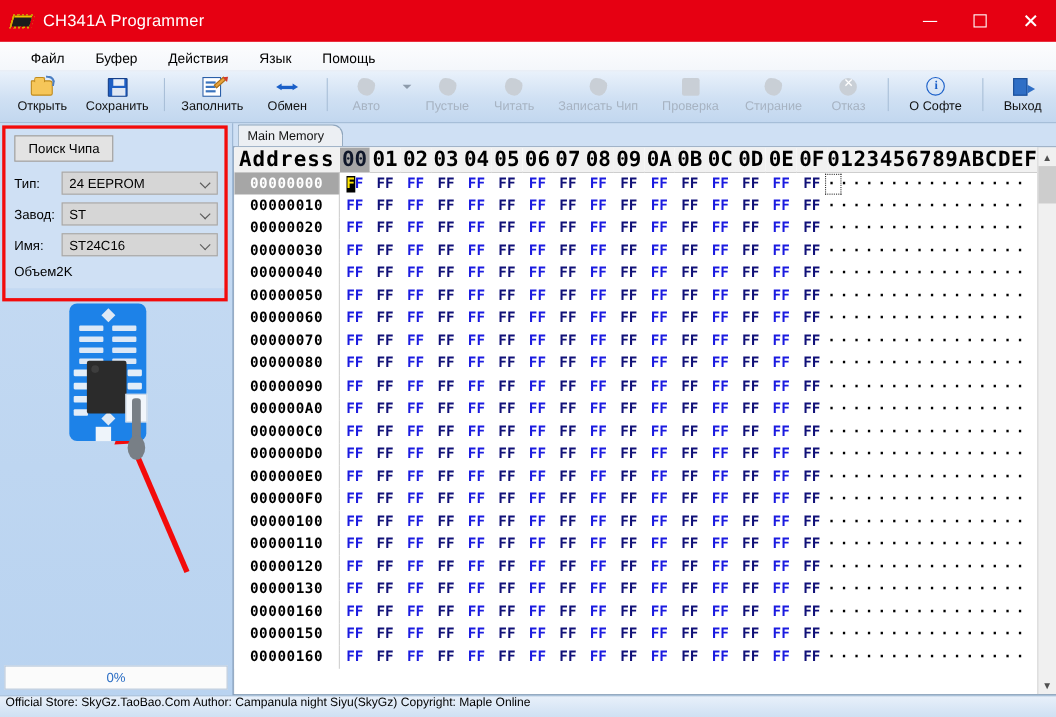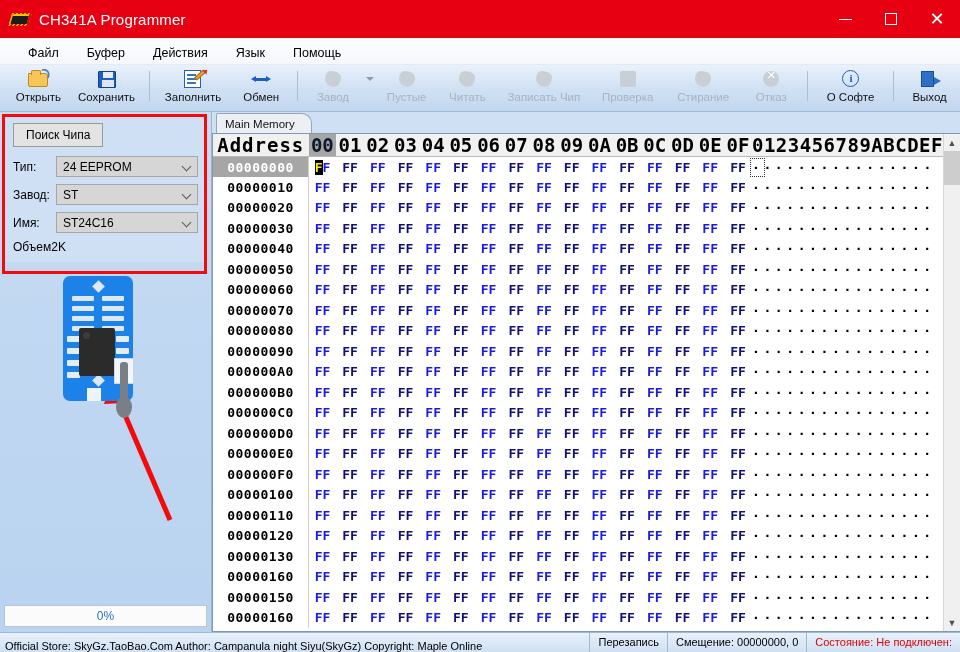--- a/index.html
+++ b/index.html
@@ -460,21 +460,21 @@
     position:absolute; top:0; left:0;
     width:17px; height:34px;
     background:#cdcdcd;
   }
 
   
   .statusbar {
     height: 20px; flex: none;
     background: linear-gradient(180deg,#e8f0fa 0%, #cfe0f3 100%);
     border-top: 1px solid #9fb8d4;
-    display: flex; align-items: flex-end;
+    display: flex; align-items: flex-start;
     font-size: 11px; color: #000;
     overflow: hidden;
     white-space: nowrap;
   }
   .sb-credit { padding-left: 5px; flex: none; }
   .sb-spacer { flex: 1 1 auto; }
   .sb-cell {
     padding: 0 8px; flex: none;
     border-left: 1px solid #9fb8d4;
     height: 20px; display:flex;align-items:center;margin-top:27px;
@@ -553,21 +553,21 @@
       </div>
       <div class="tb-label">Обмен</div>
     </div>
 
     <div class="tb-sep"></div>
 
     <div class="tb-btn disabled">
       <div class="tb-ico">
           <div class="ico-blob"></div>
         </div>
-      <div class="tb-label">Завод</div>
+      <div class="tb-label">Авто</div>
     </div>
     <div class="tb-caret">
         <i></i>
       </div>
 
     <div class="tb-btn disabled">
       <div class="tb-ico">
           <div class="ico-blob"></div>
         </div>
       <div class="tb-label">Пустые</div>
@@ -949,40 +949,20 @@
                   <td class="byte alt">FF</td>
                   <td class="byte">FF</td>
                   <td class="byte alt">FF</td>
                   <td class="byte">FF</td>
                   <td class="byte alt">FF</td>
                   <td class="byte">FF</td>
                   <td class="byte alt">FF</td>
                   <td class="ascii">················</td>
                 </tr>
                 <tr>
-                  <td class="addr">000000B0</td>
-                  <td class="byte">FF</td>
-                  <td class="byte alt">FF</td>
-                  <td class="byte">FF</td>
-                  <td class="byte alt">FF</td>
-                  <td class="byte">FF</td>
-                  <td class="byte alt">FF</td>
-                  <td class="byte">FF</td>
-                  <td class="byte alt">FF</td>
-                  <td class="byte">FF</td>
-                  <td class="byte alt">FF</td>
-                  <td class="byte">FF</td>
-                  <td class="byte alt">FF</td>
-                  <td class="byte">FF</td>
-                  <td class="byte alt">FF</td>
-                  <td class="byte">FF</td>
-                  <td class="byte alt">FF</td>
-                  <td class="ascii">················</td>
-                </tr>
-                <tr>
                   <td class="addr">000000C0</td>
                   <td class="byte">FF</td>
                   <td class="byte alt">FF</td>
                   <td class="byte">FF</td>
                   <td class="byte alt">FF</td>
                   <td class="byte">FF</td>
                   <td class="byte alt">FF</td>
                   <td class="byte">FF</td>
                   <td class="byte alt">FF</td>
                   <td class="byte">FF</td>

